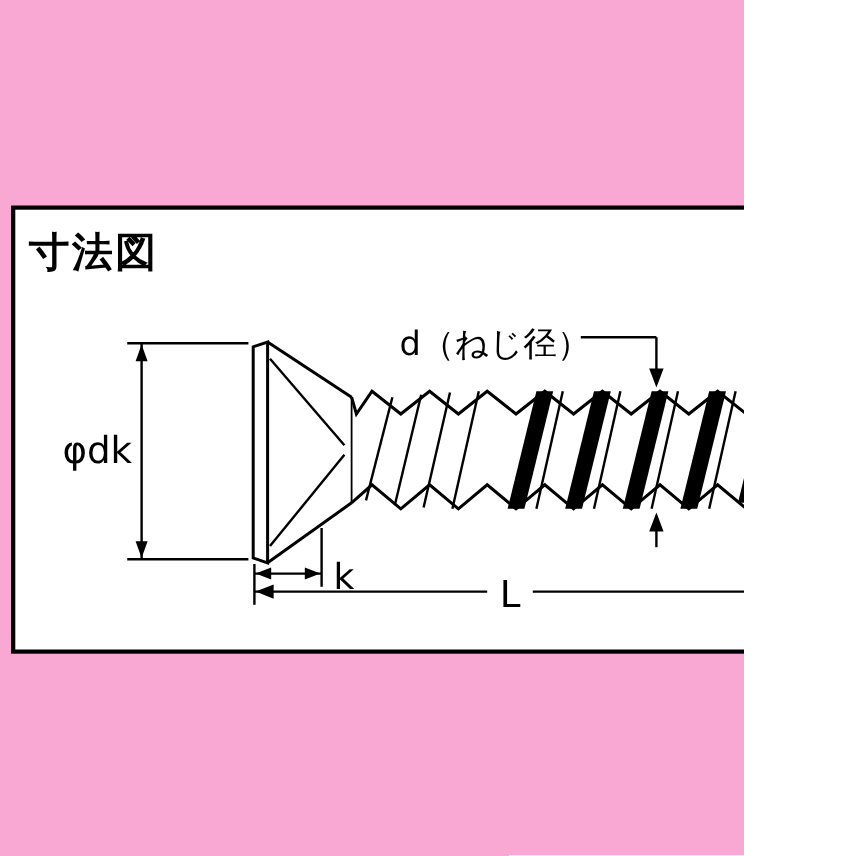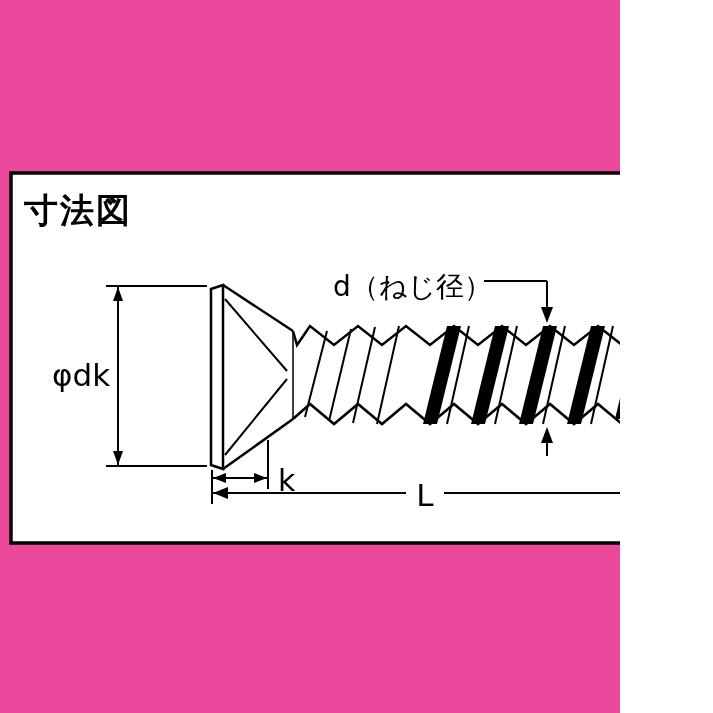--- a/index.html
+++ b/index.html
@@ -7,21 +7,21 @@
     padding: 0;
     background: #ffffff;
     width: 713px;
     height: 713px;
     font-family: "DejaVu Sans", sans-serif;
   }
   .stage {
     position: relative;
     width: 620px;
     height: 713px;
-    background: #ec4899;
+    background: #f9a8d4;
     overflow: hidden;
     text-decoration: underline;
   }
   svg { display: block; }
   .outline { fill: none; stroke: #000000; stroke-width: 2.5; stroke-linejoin: miter; }
   .thin    { fill: none; stroke: #000000; stroke-width: 2;   }
   .hair    { fill: none; stroke: #000000; stroke-width: 1.5; }
   .dim     { fill: none; stroke: #000000; stroke-width: 2;   }
   .solid   { fill: #000000; stroke: none; }
   .face    { fill: #ffffff; stroke: #000000; stroke-width: 2.5; }

